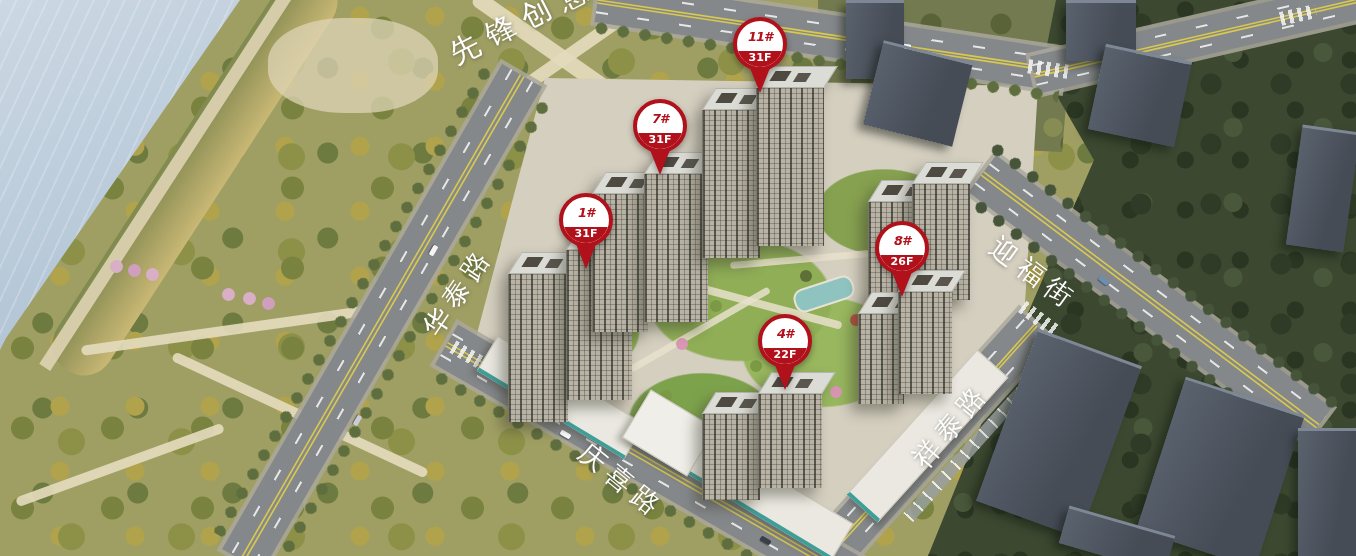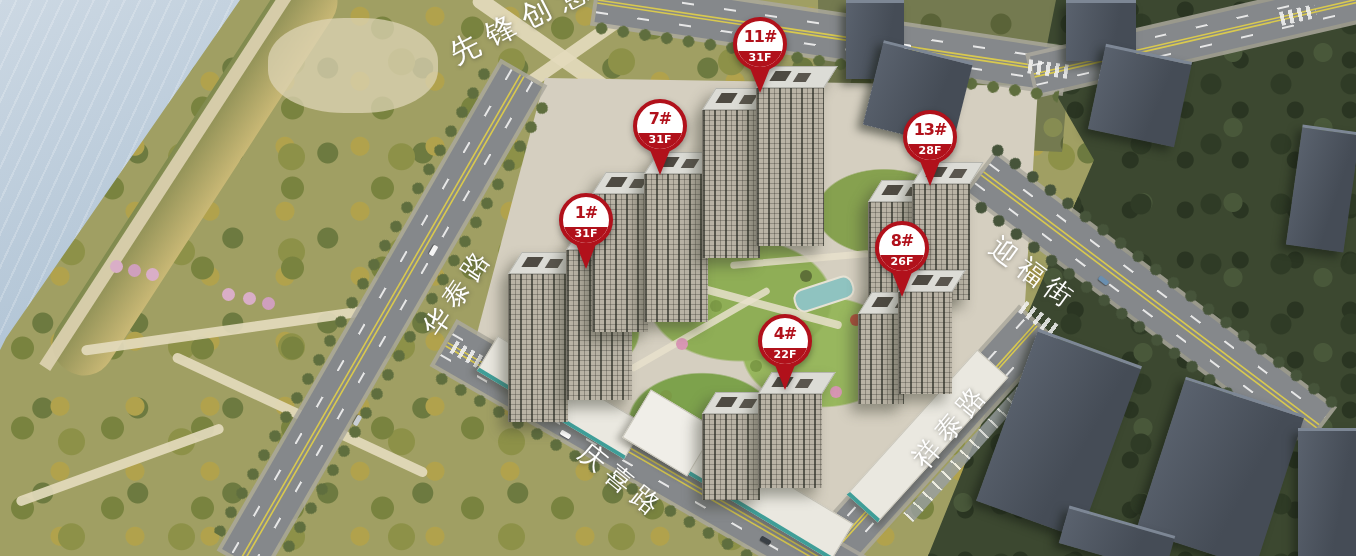--- a/index.html
+++ b/index.html
@@ -96,22 +96,22 @@
   .ctxb{background:linear-gradient(100deg,#5a626e 0%,#454c56 70%);
     border-top:3px solid #7d8795;box-shadow:-5px 6px 8px rgba(20,25,18,.5);}
   
   .roadlabel{color:#fff;font-size:27px;letter-spacing:7px;font-weight:500;white-space:nowrap;
     text-shadow:0 1px 4px rgba(70,70,60,.6);transform-origin:center;}
   
   .pin{position:absolute;width:54px;filter:drop-shadow(0 3px 3px rgba(0,0,0,.35));z-index:50;}
   .pin-circle{width:54px;height:54px;border-radius:50%;background:#fff;
     border:4px solid #b1111b;box-sizing:border-box;overflow:hidden;
     display:flex;flex-direction:column;}
-  .pin-num{flex:1;color:#b1111b;font-weight:bold;font-size:16px;
-    display:flex;align-items:center;justify-content:center;padding-top:1px;letter-spacing:-1px;}
+  .pin-num{flex:1;color:#b1111b;font-weight:bold;font-size:13px;
+    display:flex;align-items:center;justify-content:center;padding-top:1px;letter-spacing:-1px;font-style:italic;}
   .pin-floor{height:16px;background:#b1111b;color:#fff;font-size:11px;font-weight:bold;
     text-align:center;line-height:14px;}
   .pin-tail{width:0;height:0;margin:-3px auto 0;
     border-left:10px solid transparent;border-right:10px solid transparent;
     border-top:25px solid #b1111b;}
 </style>
 </head>
 <body>
 
 <div id="stage">
@@ -261,21 +261,14 @@
     </div>
       <div class="pin-tail"></div>
   </div>
   <div class="pin" style="left:733px;top:17px;">
     <div class="pin-circle">
       <div class="pin-num">11#</div>
       <div class="pin-floor">31F</div>
     </div>
       <div class="pin-tail"></div>
   </div>
-  <div class="pin" style="left:903px;top:110px;">
-    <div class="pin-circle">
-      <div class="pin-num">13#</div>
-      <div class="pin-floor">28F</div>
-    </div>
-      <div class="pin-tail"></div>
-  </div>
 
 </div>
 
 </body></html>

